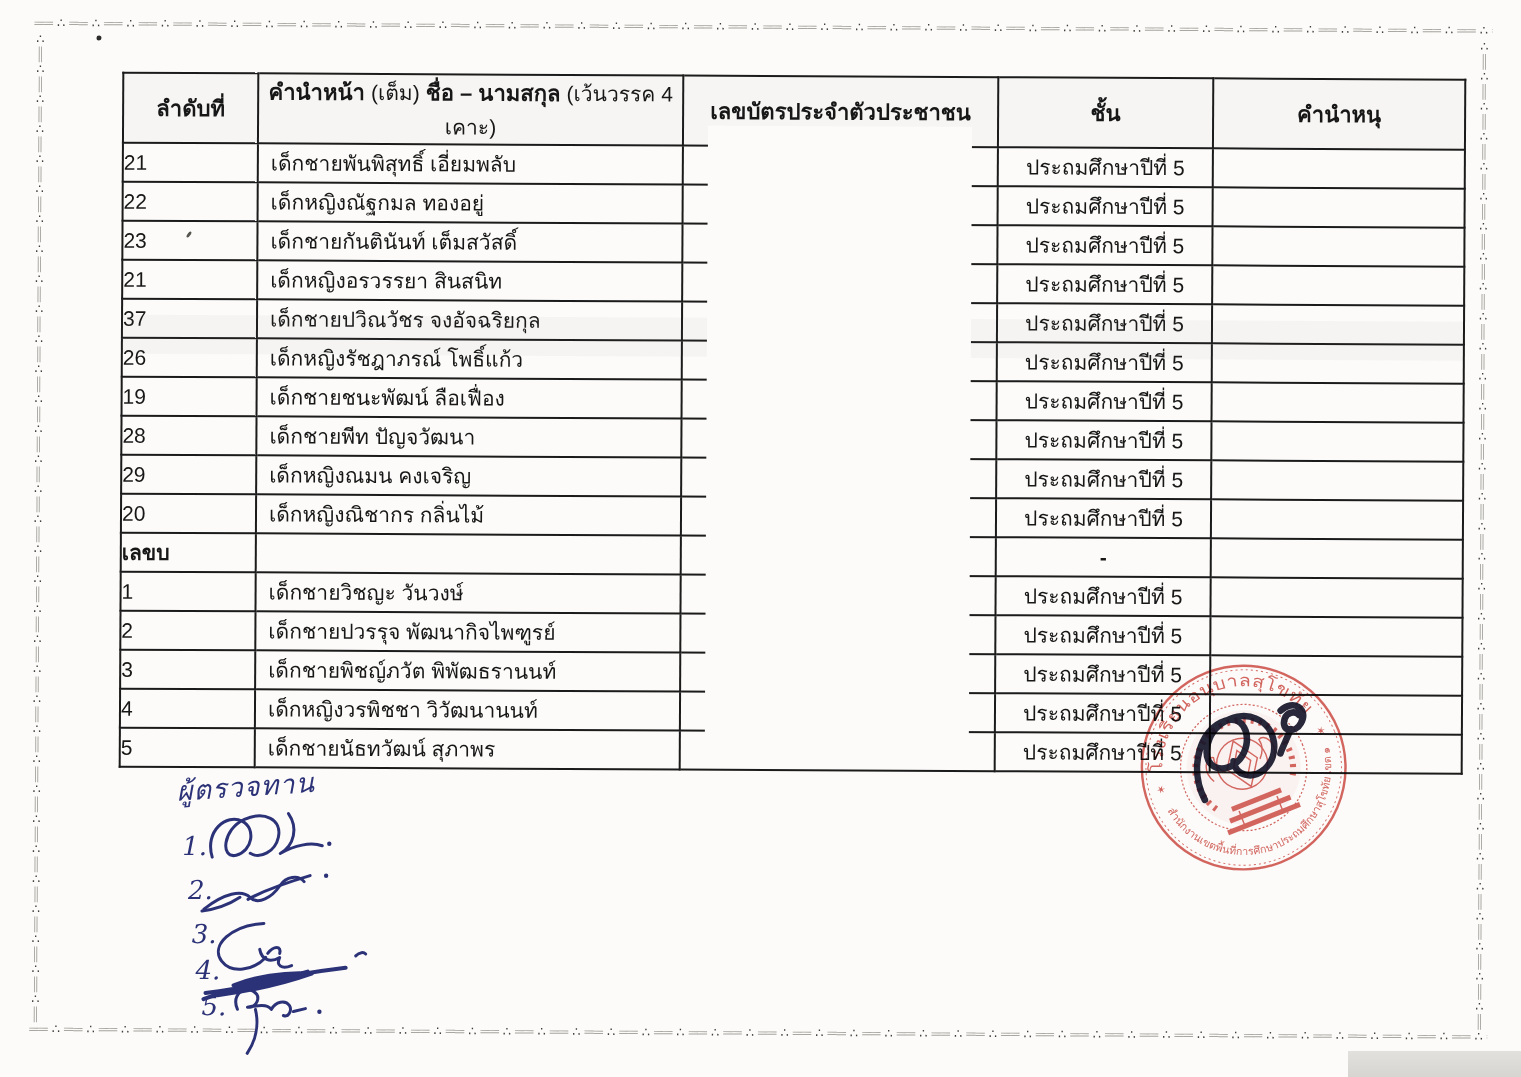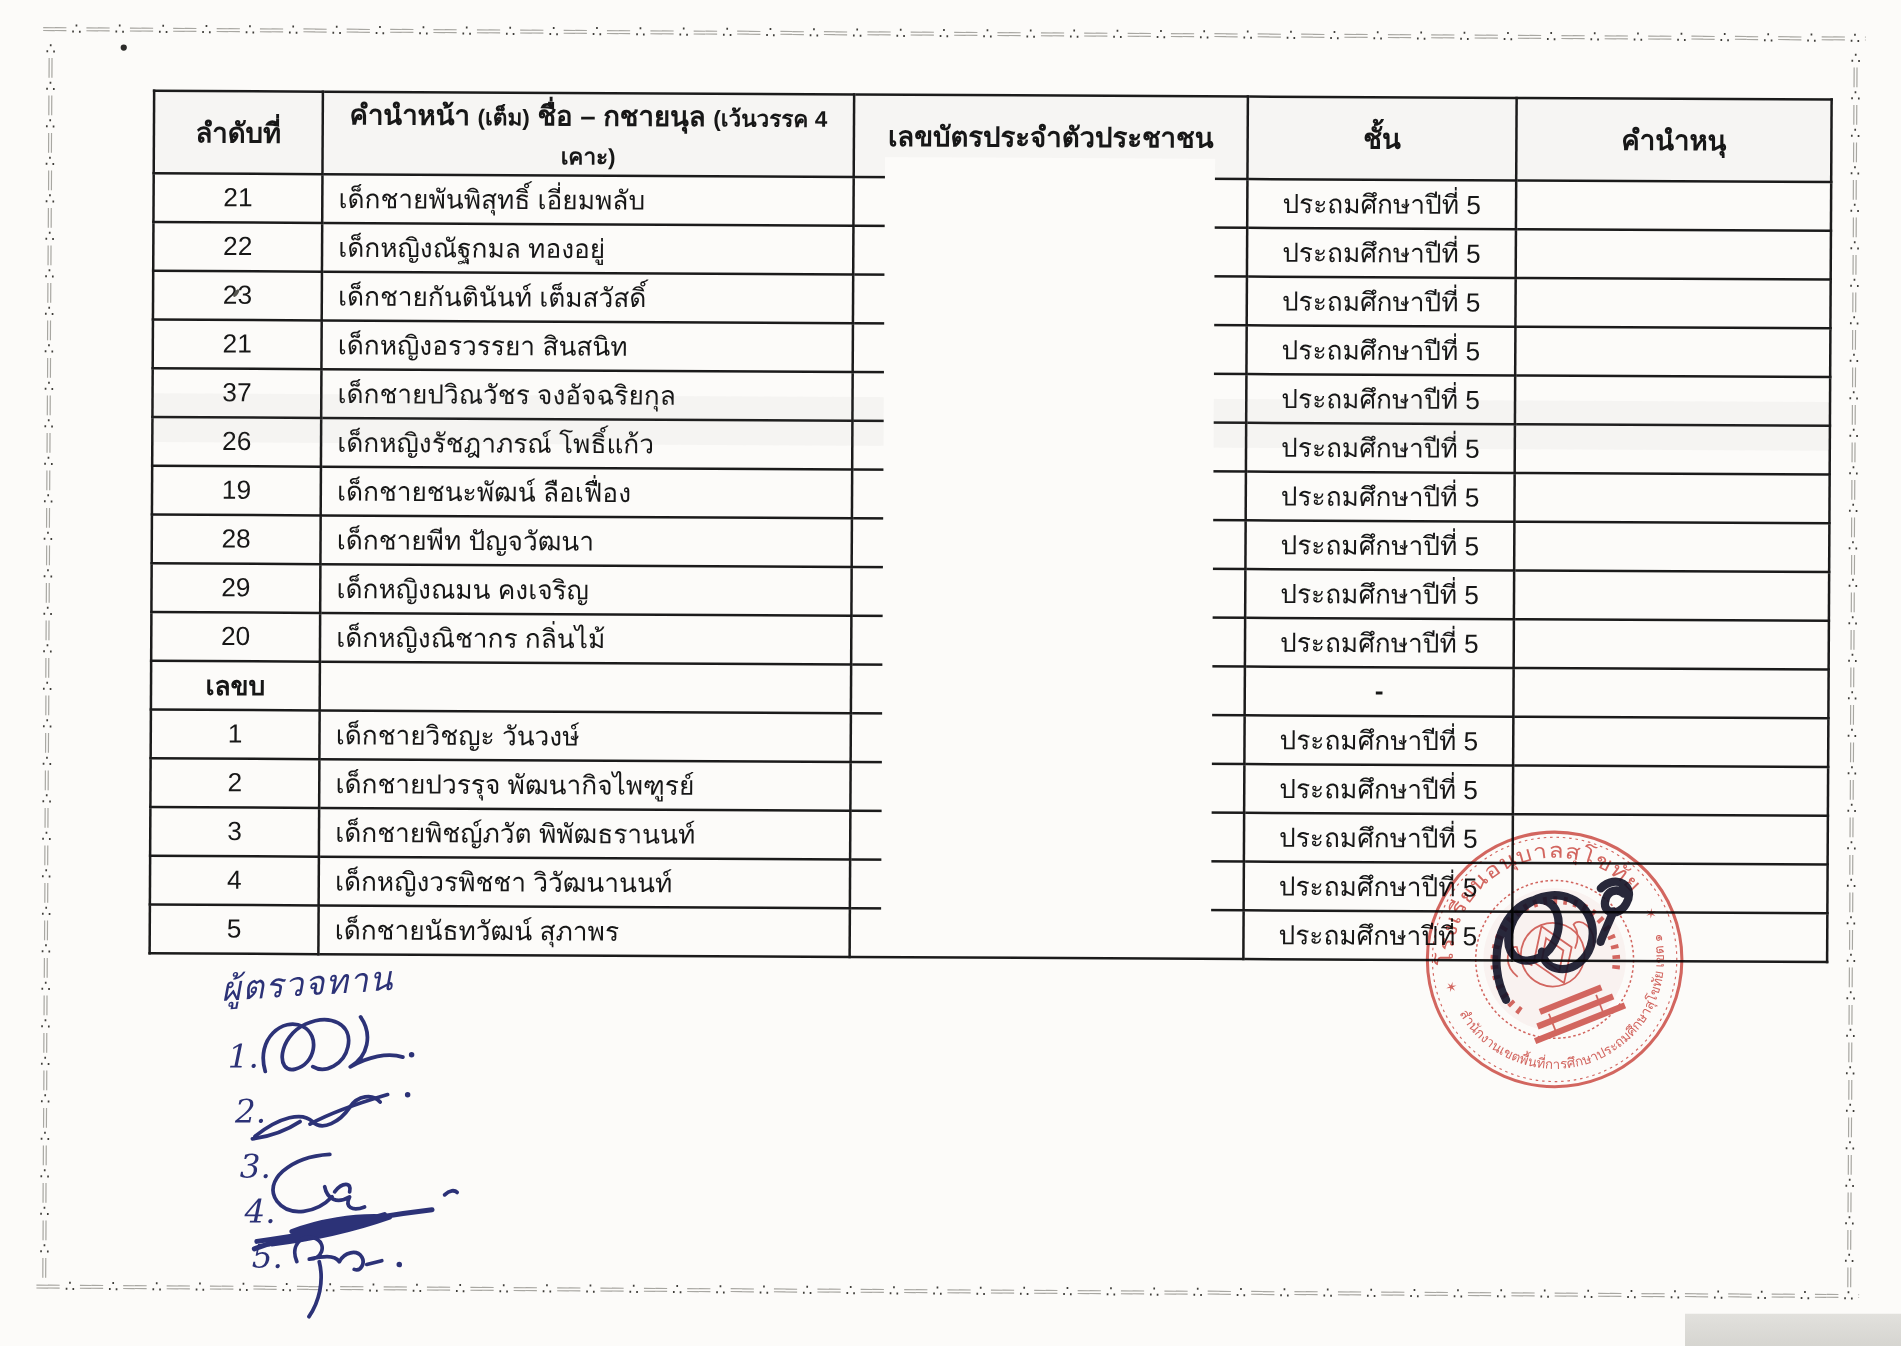--- a/index.html
+++ b/index.html
@@ -24,26 +24,26 @@
   .edge i{font-style:normal;}
   .bd,.bdv{color:#a8a7a2;margin:0 2px;}
   .bo{color:#3f3e3a;margin:0 2px;}
   .edge-left .bo,.edge-right .bo{margin:2px 0;}
 
   
   .doc-table{position:absolute;left:120px;top:75px;z-index:2;border-collapse:collapse;table-layout:fixed;width:1342px;background:transparent;}
   .doc-table th,.doc-table td{border:2px solid var(--line);overflow:hidden;}
   .doc-table thead th{height:48px;font-size:22px;font-weight:bold;text-align:center;vertical-align:middle;background:rgba(0,0,0,0.025);}
   .doc-table td{height:39px;font-size:21px;vertical-align:middle;}
-  .c-no{width:135px;text-align:center;font-size:20px;}
+  .c-no{width:135px;text-align:left;font-size:20px;}
   .c-name{width:425px;text-align:left;padding-left:12px;}
   .c-id{width:315px;}
   .c-class{width:215px;text-align:center;font-size:20px;}
   .c-note{width:252px;}
-  .hdr-small{font-size:18px;font-weight:bold;}
+  .hdr-small{font-size:21px;font-weight:normal;}
   tr.section-row td{font-weight:bold;}
 
   
   .scan-band{position:absolute;left:120px;top:318px;width:1342px;height:39px;background:rgba(120,120,110,0.05);z-index:3;pointer-events:none;}
   .speck{position:absolute;left:94px;top:39px;width:5px;height:5px;border-radius:50%;background:#2c2c2a;z-index:3;}
   .speck2{position:absolute;left:186px;top:234px;width:3px;height:7px;border-radius:50%;background:#55554f;transform:rotate(35deg);z-index:3;}
   .edge-shadow{position:absolute;left:1348px;top:1051px;width:173px;height:26px;background:linear-gradient(180deg,#dddcd8,#cfcec9);opacity:.85;z-index:0;}
   .redaction{position:absolute;left:706px;top:126px;width:264px;height:614px;background:var(--paper);z-index:4;}
 
   
@@ -220,21 +220,21 @@
           <col style="width:315px">
         <col style="width:215px">
           <col style="width:252px">
       </colgroup>
       <thead>
         <tr>
           <th><span>ลำดับที่</span></th>
           <th>
             <span>คำนำหน้า</span>
             <span class="hdr-small">(เต็ม)</span>
-            <span>ชื่อ – กชายนุล</span>
+            <span>ชื่อ – นามสกุล</span>
             <span class="hdr-small">(เว้นวรรค 4 เคาะ)</span>
           </th>
           <th><span>เลขบัตรประจำตัวประชาชน</span></th>
           <th><span>ชั้น</span></th>
           <th><span>คำนำหนุ</span></th>
         </tr>
       </thead>
       <tbody id="tbody">
       <tr>
         <td class="c-no">21</td>

